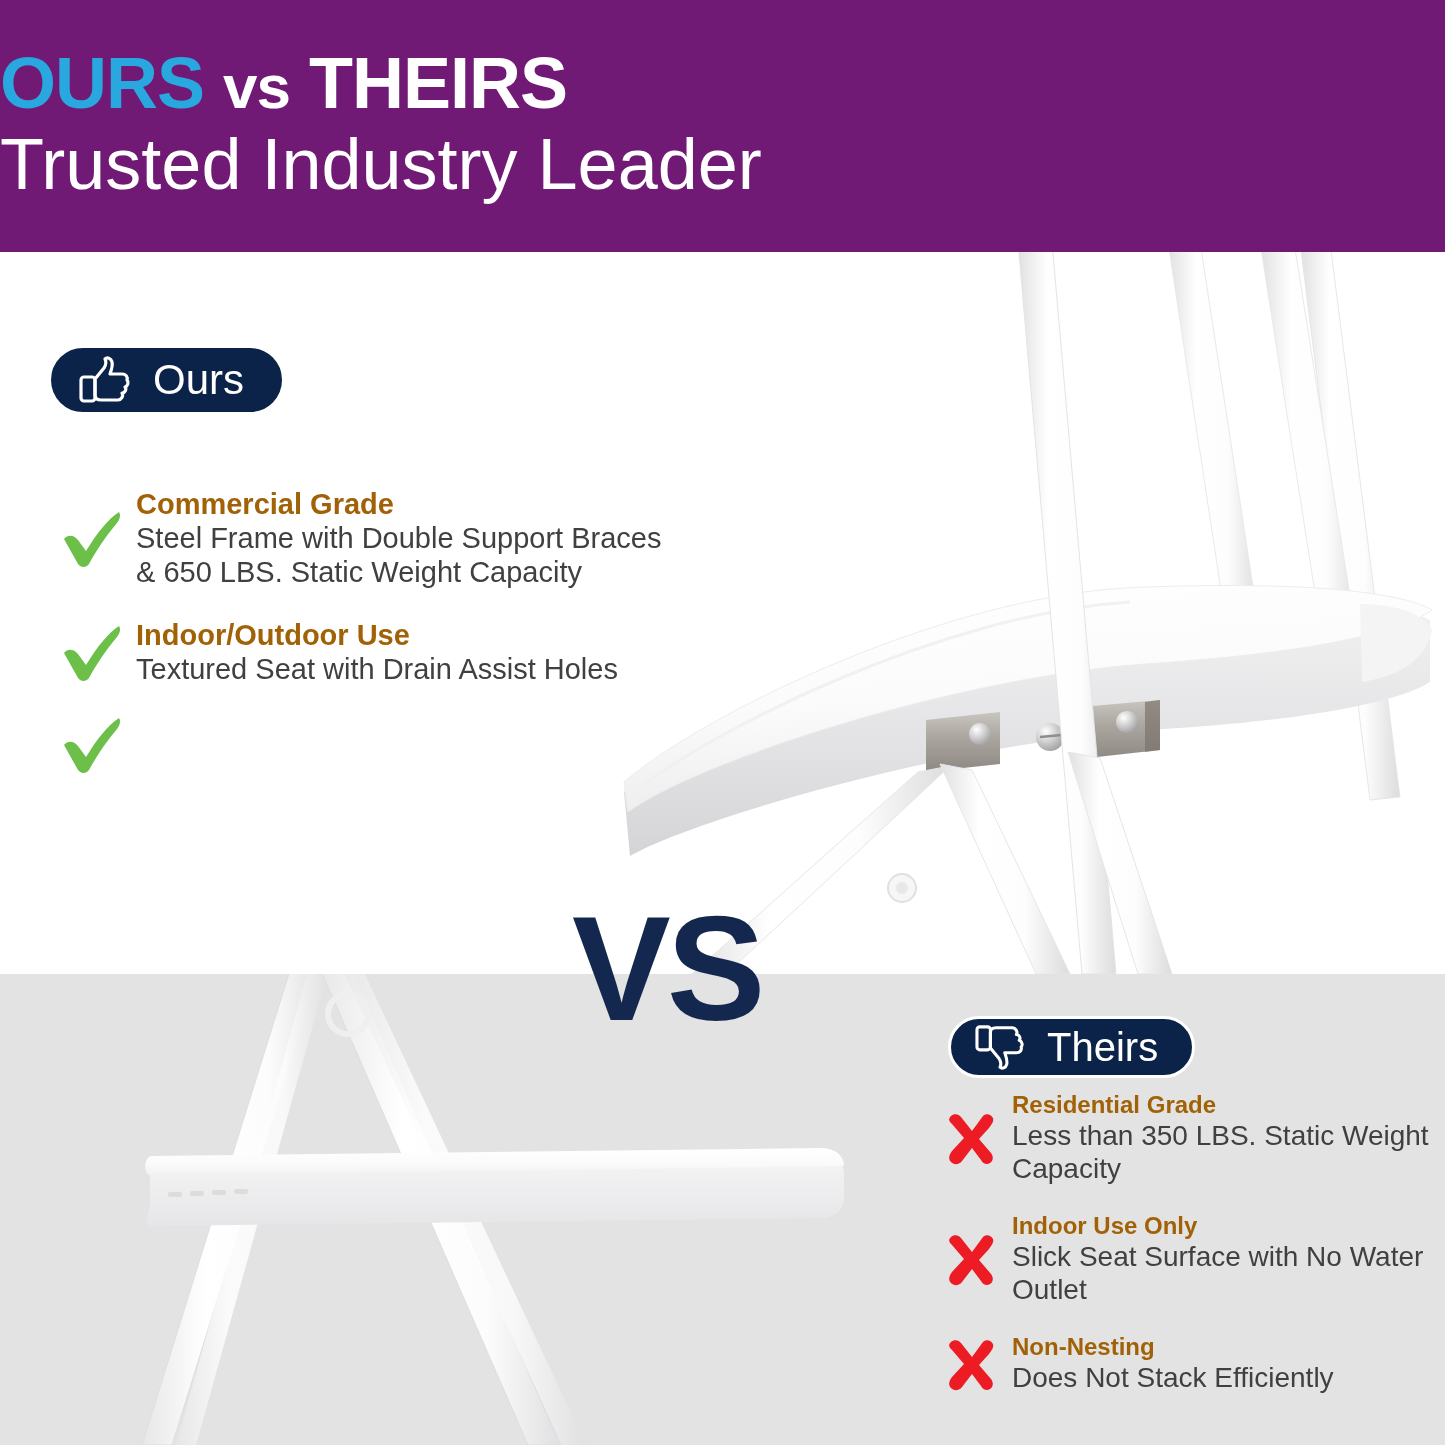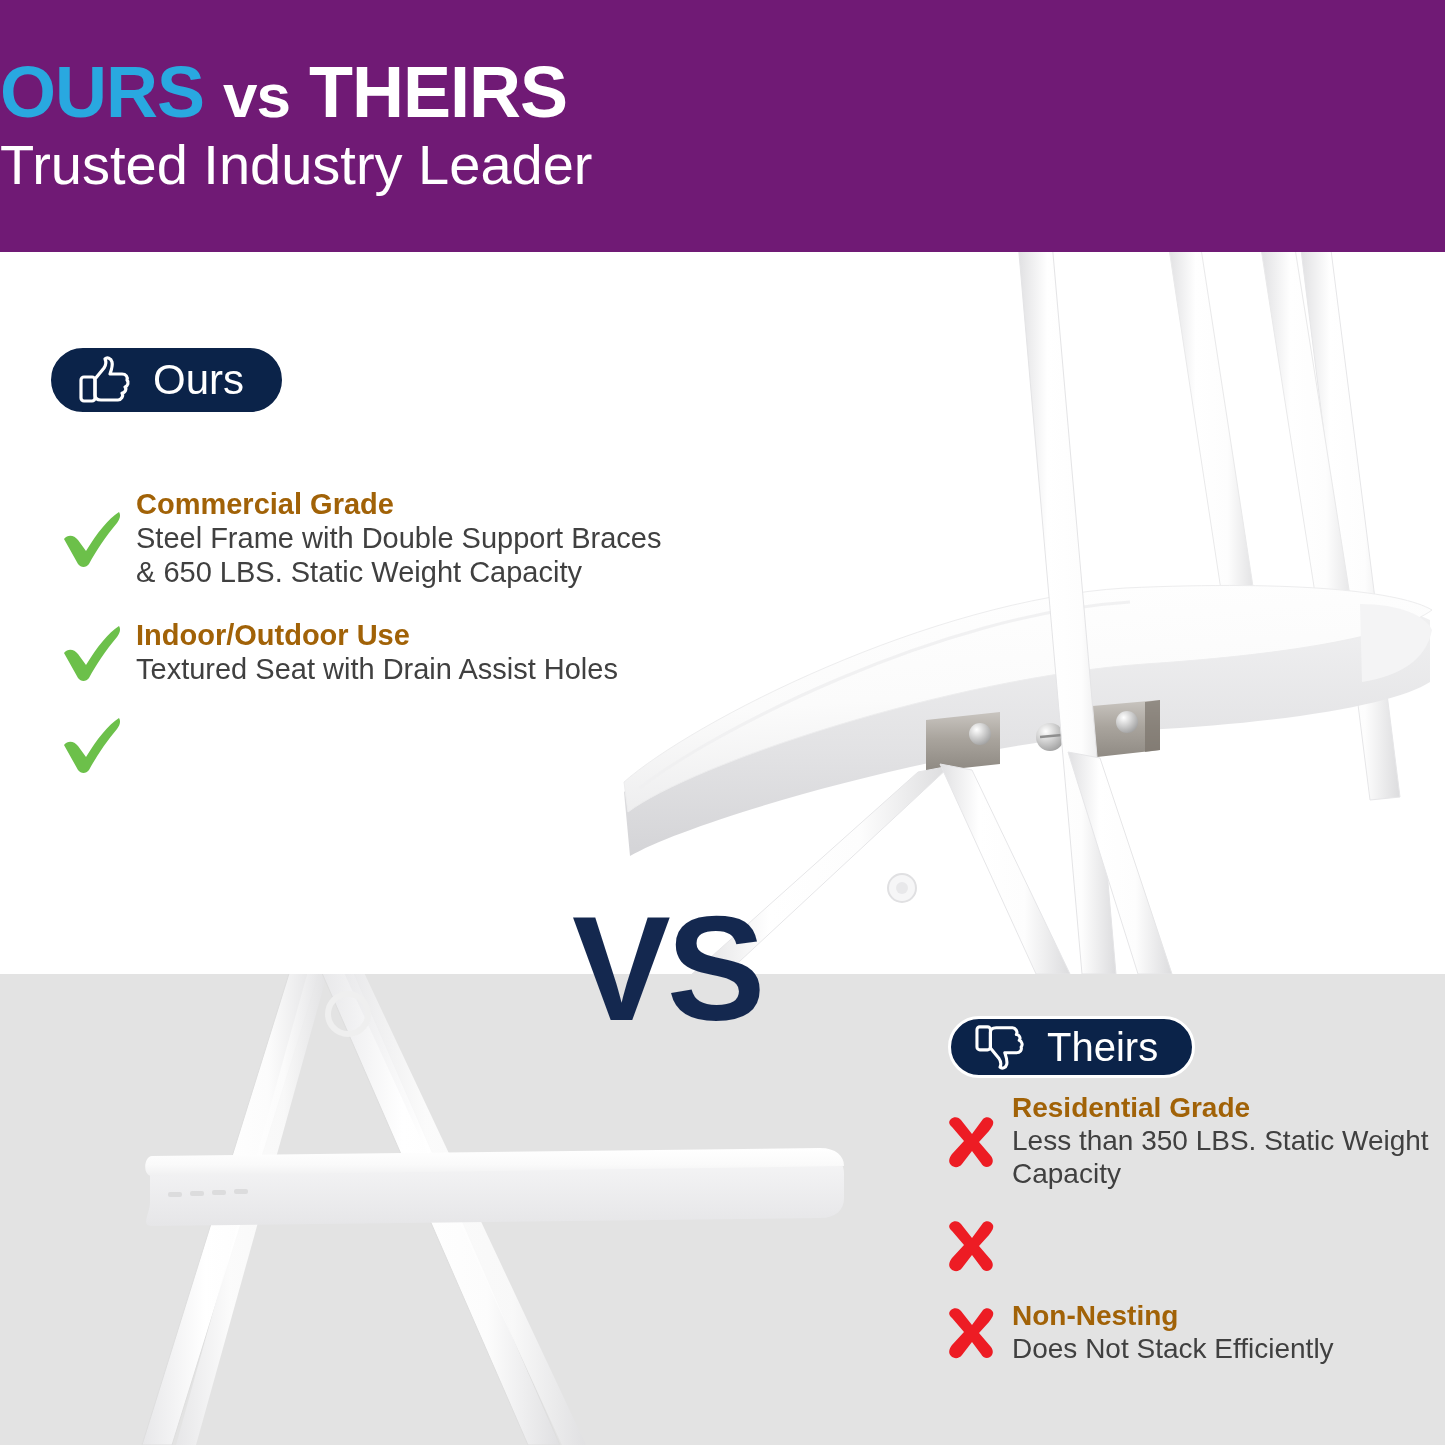--- a/index.html
+++ b/index.html
@@ -32,21 +32,21 @@
     font-size:72px; font-weight:bold;
     letter-spacing:-1px;
     line-height:1;
     white-space:nowrap;
     margin-bottom:6px;
   }
   .hl-ours   { color:#29a8e0; }
   .hl-vs     { color:#ffffff; font-size:62px; }
   .hl-theirs { color:#ffffff; }
   .header-sub {
-    font-size:56px; font-weight:400;
+    font-size:72px; font-weight:400;
     color:#ffffff; line-height:1.1;
     white-space:nowrap;
   }
 
   
   .band-white {
     position:absolute; left:0; top:252px;
     width:1445px; height:722px;
     background:#ffffff;
     z-index:1;
@@ -121,21 +121,21 @@
   .feature-text { flex:1 1 auto; }
   .feature-title {
     font-size:29px; font-weight:bold;
     color:#a16207; line-height:1.18;
     margin-bottom:1px;
   }
   .feature-desc {
     font-size:29px; font-weight:400;
     color:#404040; line-height:1.17;
   }
-  .list-theirs .feature-title { font-size:28px; }
+  .list-theirs .feature-title { font-size:24px; }
   .list-theirs .feature-desc  { font-size:28px; }
 
   
   .vs-text {
     position:absolute;
     left:572px; top:895px;
     font-size:148px; font-weight:bold;
     color:#14284f;
     letter-spacing:-4px;
     line-height:1;
@@ -391,20 +391,24 @@
 
     <div class="feature-row">
       <span class="mark">
         <svg width="58" height="56" viewBox="0 0 58 56" xmlns="http://www.w3.org/2000/svg">
           <path d="M8 6 C 11 3, 16 4, 18 7 L29 21 L40 6 C 43 3, 48 4, 50 8
                    C 51 11, 49 14, 46 18 L36 29 L48 43 C 51 47, 50 51, 47 53
                    C 44 55, 40 54, 38 50 L29 38 L19 51 C 16 55, 11 55, 8 52
                    C 5 49, 6 45, 9 41 L21 28 L9 14 C 6 11, 5 9, 8 6 Z" fill="#ed1c24"></path>
         </svg>
       </span>
+      <span class="feature-text">
+        <span class="feature-title" style="display: block;">Indoor Use Only</span>
+        <span class="feature-desc" style="display: block;">Slick Seat Surface with No Water Outlet</span>
+      </span>
     </div>
 
     <div class="feature-row">
       <span class="mark">
         <svg width="58" height="56" viewBox="0 0 58 56" xmlns="http://www.w3.org/2000/svg">
           <path d="M8 6 C 11 3, 16 4, 18 7 L29 21 L40 6 C 43 3, 48 4, 50 8
                    C 51 11, 49 14, 46 18 L36 29 L48 43 C 51 47, 50 51, 47 53
                    C 44 55, 40 54, 38 50 L29 38 L19 51 C 16 55, 11 55, 8 52
                    C 5 49, 6 45, 9 41 L21 28 L9 14 C 6 11, 5 9, 8 6 Z" fill="#ed1c24"></path>
         </svg>

